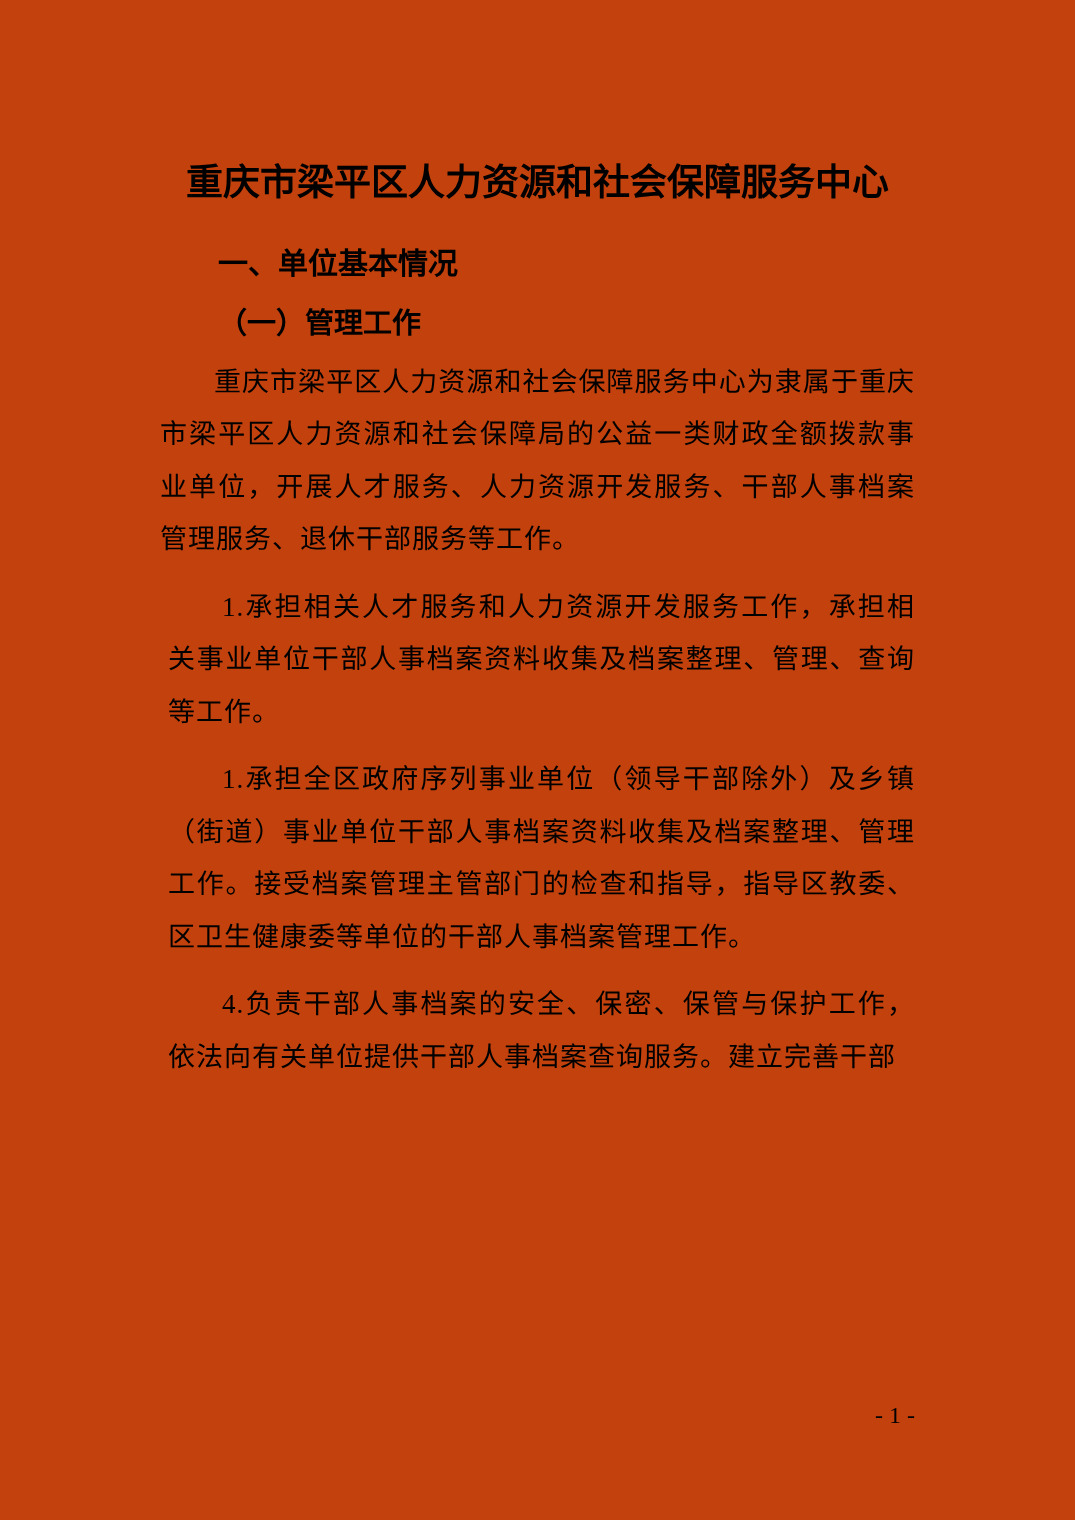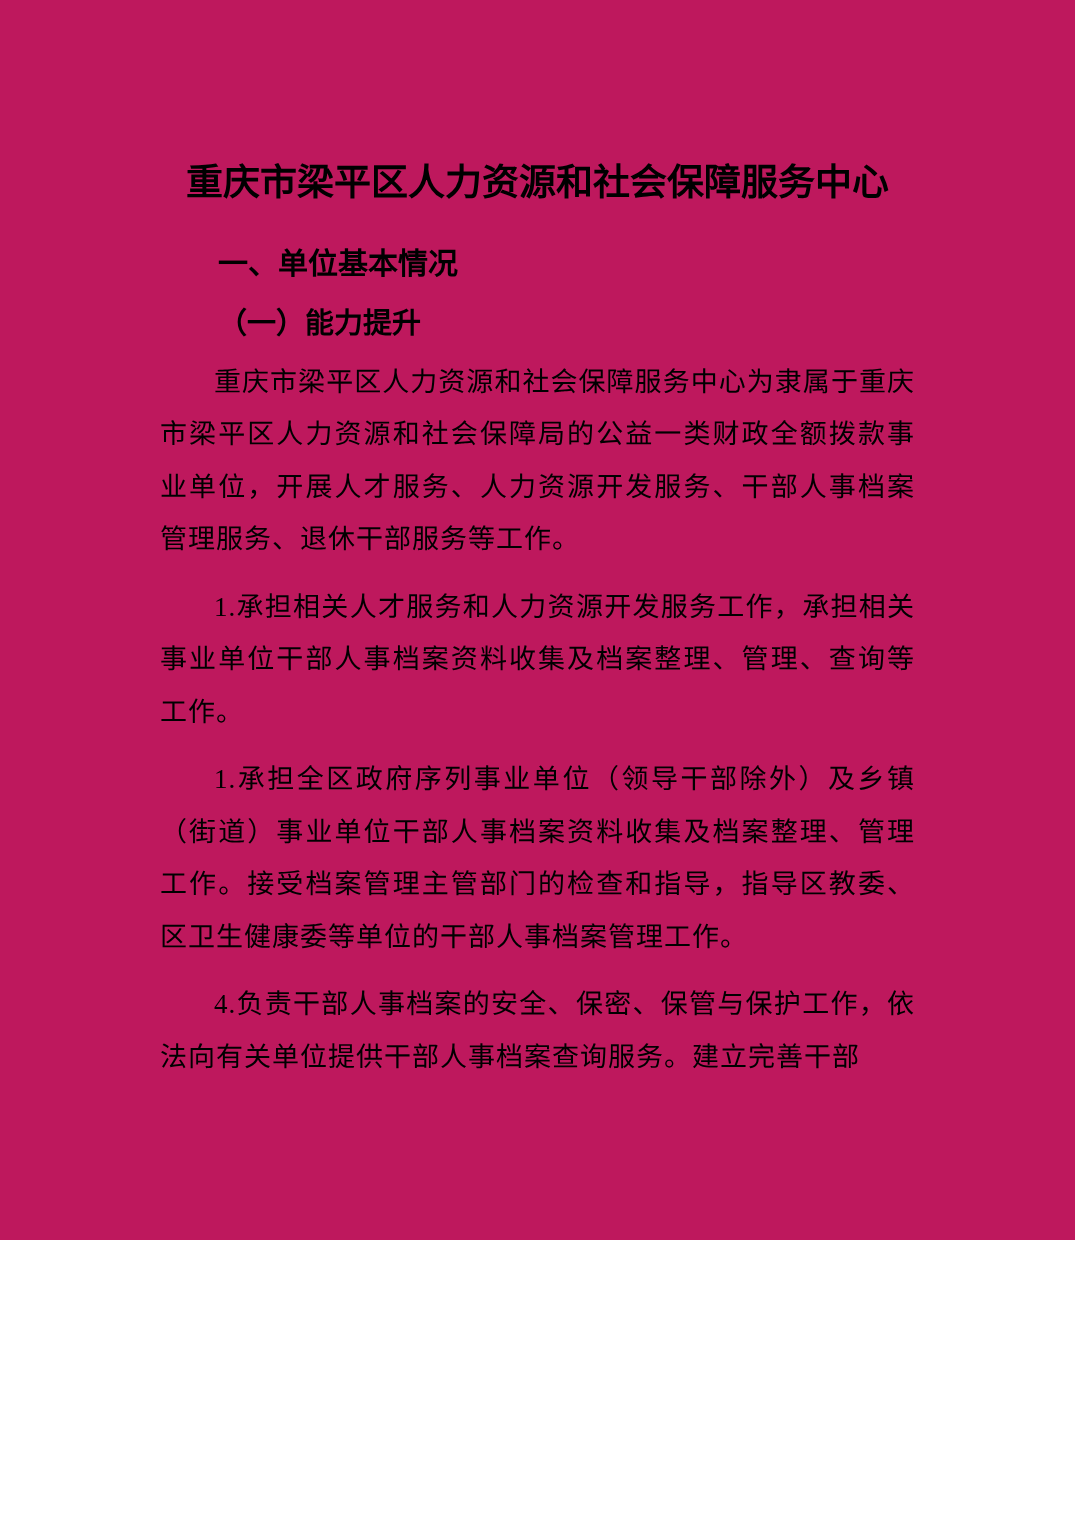--- a/index.html
+++ b/index.html
@@ -3,23 +3,23 @@
 <meta charset="utf-8">
 <style>
   html, body {
     margin: 0;
     padding: 0;
     background: #ffffff;
   }
   .page {
     position: relative;
     width: 1075px;
-    height: 1240px;
+    height: 1520px;
     margin: 0 auto;
-    background: #be185d;
+    background: #c2410c;
     color: #000000;
     box-sizing: border-box;
     padding: 130px 160px 0 160px;
     overflow: hidden;
     font-family: "Liberation Serif", "DejaVu Serif", serif;
   }
   .doc-title {
     text-align: center;
     font-weight: 700;
     font-size: 37px;
@@ -50,20 +50,21 @@
     letter-spacing: 1px;
     text-align: justify;
     text-indent: 2em;
     font-weight: 400;
   }
   .body-text p.first {
     margin-top: 12px;
   }
   .body-text p.numbered {
     margin-top: 15px;
+    margin-left: 8px;
   }
   .page-number {
     position: absolute;
     top: 1400px;
     right: 160px;
     font-size: 24px;
     line-height: 30px;
     font-family: "Liberation Serif", "DejaVu Serif", serif;
     color: #000000;
   }
@@ -72,21 +73,21 @@
 <body>
 
 <div class="page">
 
   <h1 class="doc-title">
     <span style="display:block">重庆市梁平区人力资源和社会保障服务中心</span>
   </h1>
 
   <div class="section-heading">一、单位基本情况</div>
 
-  <div class="subsection-heading">（一）能力提升</div>
+  <div class="subsection-heading">（一）管理工作</div>
 
   <div class="body-text">
     <p class="first">重庆市梁平区人力资源和社会保障服务中心为隶属于重庆市梁平区人力资源和社会保障局的公益一类财政全额拨款事业单位，开展人才服务、人力资源开发服务、干部人事档案管理服务、退休干部服务等工作。</p>
     <p class="numbered">1.承担相关人才服务和人力资源开发服务工作，承担相关事业单位干部人事档案资料收集及档案整理、管理、查询等工作。</p>
     <p class="numbered">1.承担全区政府序列事业单位（领导干部除外）及乡镇（街道）事业单位干部人事档案资料收集及档案整理、管理工作。接受档案管理主管部门的检查和指导，指导区教委、区卫生健康委等单位的干部人事档案管理工作。</p>
     <p class="numbered">4.负责干部人事档案的安全、保密、保管与保护工作，依法向有关单位提供干部人事档案查询服务。建立完善干部</p>
   </div>
 
   <div class="page-number">- 1 -</div>
 

